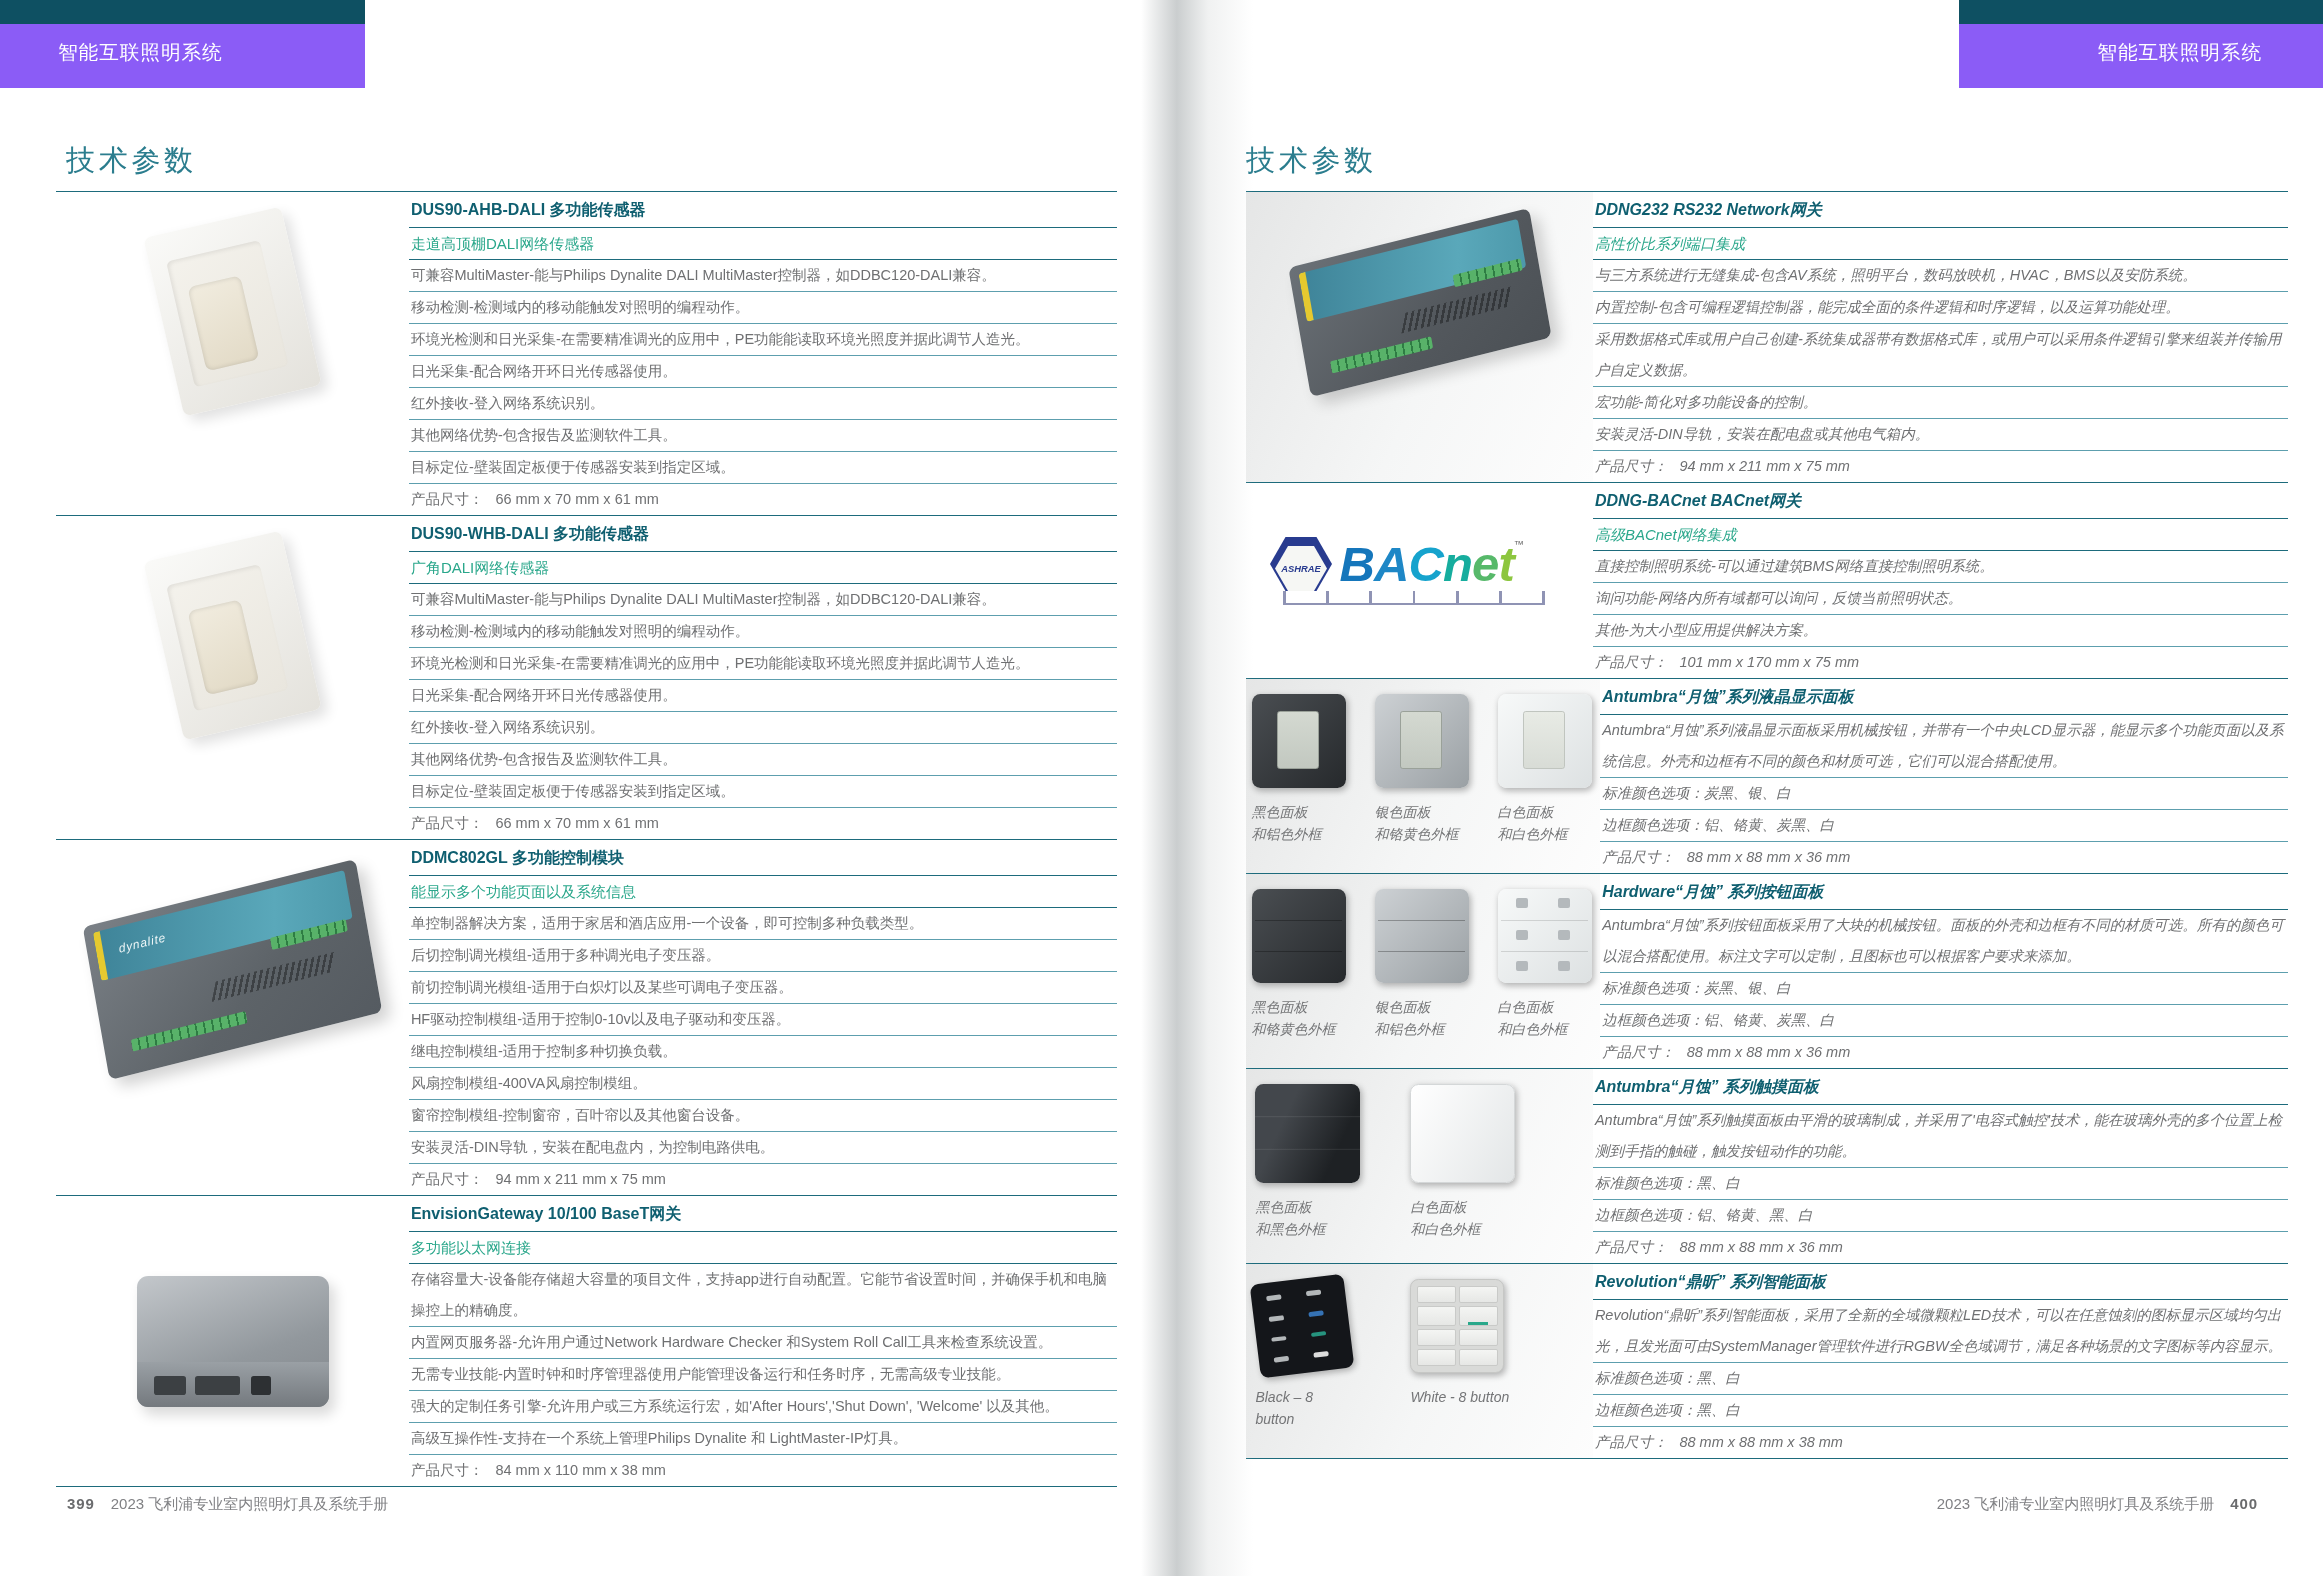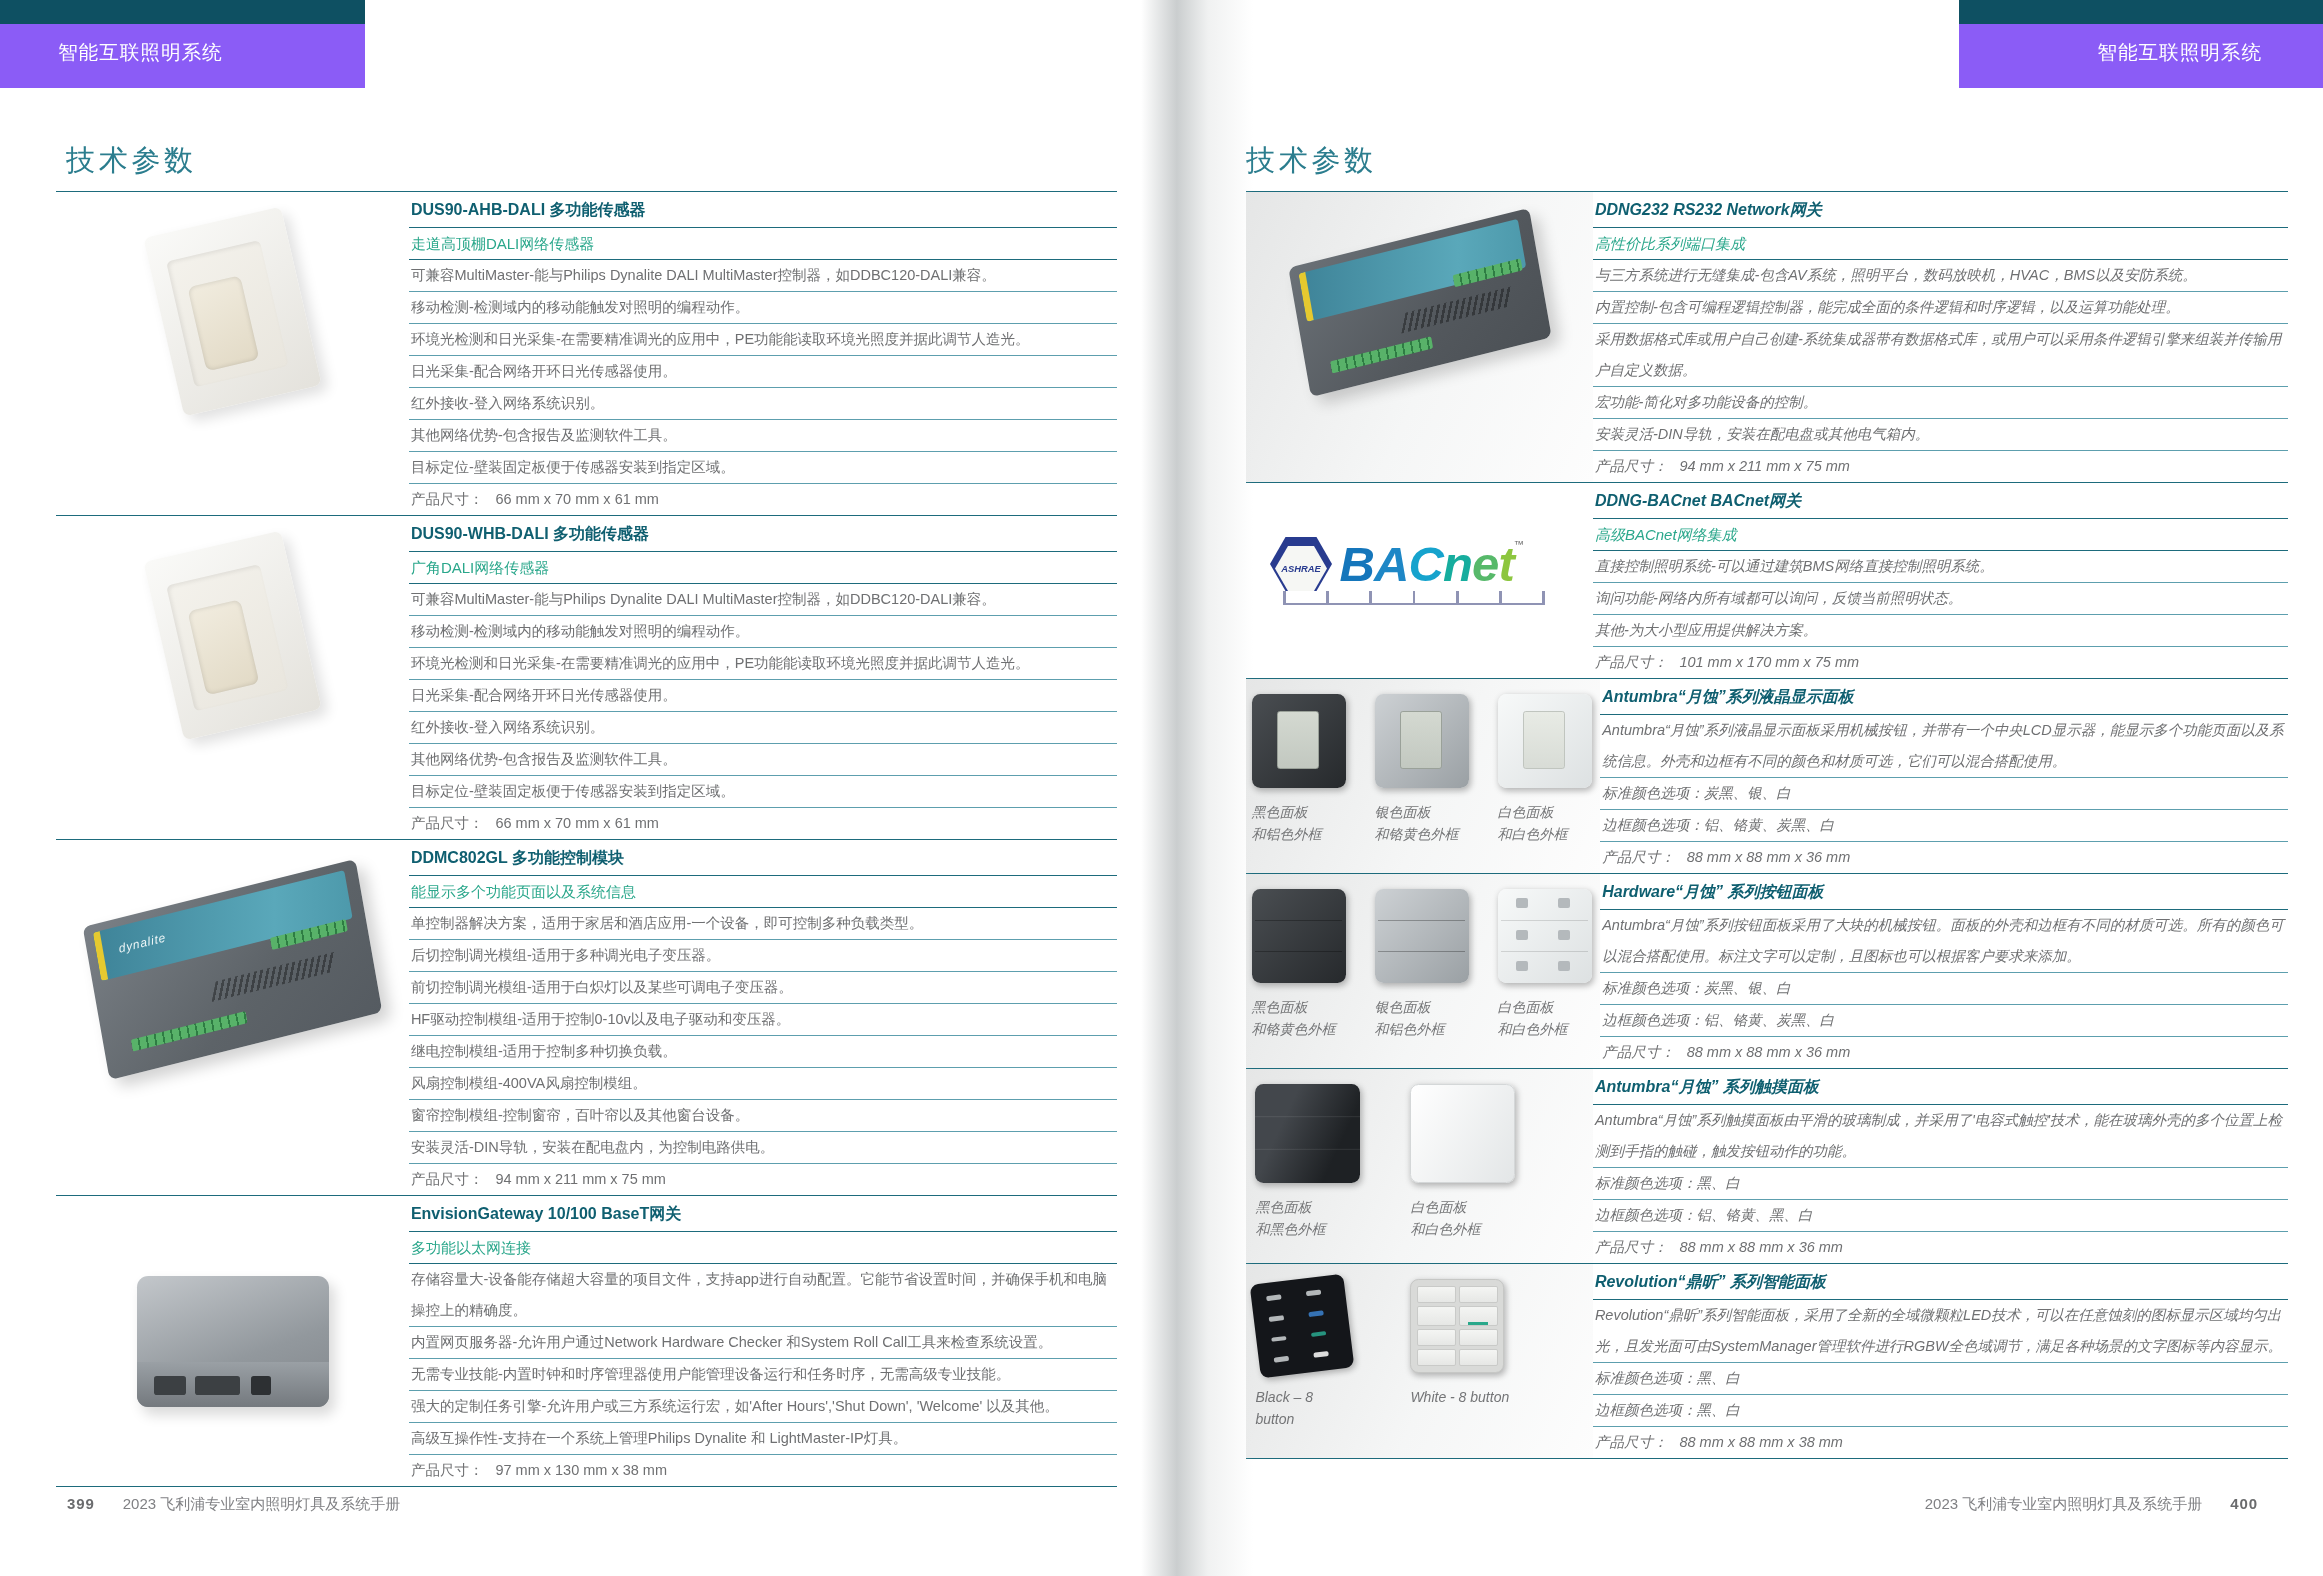--- a/index.html
+++ b/index.html
@@ -35,21 +35,21 @@
   .img-col.shaded { background:linear-gradient(115deg,#e5e6e6 0%,#f5f6f6 55%,#fdfdfd 100%); }
   .tbl-col { flex:1; min-width:0; }
 
   .row { border-bottom:0.9px solid #5d9fae; color:#6f7072; font-size:14.5px; line-height:31px; padding-left:1.9px; }
   .row:last-child { border-bottom:none; }
   .row.title { color:#0f5f70; font-weight:bold; font-size:16px; line-height:35px; border-bottom:1.9px solid #1d6b7c; }
   .row.subtitle { color:#2aa78b; font-size:15px; border-bottom:1.9px solid #1d6b7c; }
   .row.dims .dvalue { margin-left:12px; }
 
   
-  .footer { position:absolute; top:1495px; font-size:15px; color:#808184; display:flex; gap:28px; align-items:baseline; }
+  .footer { position:absolute; top:1495px; font-size:15px; color:#808184; display:flex; gap:16px; align-items:baseline; }
   #pageL .footer { left:67px; } #pageR .footer { right:66px; }
   .page-num { font-weight:bold; color:#6a6b6d; letter-spacing:0.9px; }
 
   
   .art-sensor { position:relative; width:141px; height:183px; margin:28px auto 19px;
     transform:rotate(-13deg); border-radius:7.5px;
     background:linear-gradient(150deg,#fafaf8,#e4e2dc); box-shadow:5.6px 7.5px 13px rgba(0,0,0,.12); }
   .sensor-face { position:absolute; left:17px; top:28px; right:28px; bottom:26px; border-radius:5.6px;
     background:linear-gradient(150deg,#f4f2ec,#e9e6de); box-shadow:inset 1.9px 1.9px 4.7px rgba(0,0,0,.08); }
   .sensor-lens { position:absolute; left:32px; top:58px; width:54px; height:86px; border-radius:7.5px;
@@ -214,21 +214,21 @@
           </div>
         </div>
         <div class="tbl-col">
           <div class="row title">EnvisionGateway 10/100 BaseT网关</div>
           <div class="row subtitle">多功能以太网连接</div>
           <div class="row feature">存储容量大-设备能存储超大容量的项目文件，支持app进行自动配置。它能节省设置时间，并确保手机和电脑操控上的精确度。</div>
           <div class="row feature">内置网页服务器-允许用户通过Network Hardware Checker 和System Roll Call工具来检查系统设置。</div>
           <div class="row feature">无需专业技能-内置时钟和时序管理器使用户能管理设备运行和任务时序，无需高级专业技能。</div>
           <div class="row feature">强大的定制任务引擎-允许用户或三方系统运行宏，如'After Hours','Shut Down', 'Welcome' 以及其他。</div>
           <div class="row feature">高级互操作性-支持在一个系统上管理Philips Dynalite 和 LightMaster-IP灯具。</div>
-          <div class="row dims"><span class="dlabel">产品尺寸：</span><span class="dvalue">97 mm x 130 mm x 38 mm</span></div>
+          <div class="row dims"><span class="dlabel">产品尺寸：</span><span class="dvalue">84 mm x 110 mm x 38 mm</span></div>
         </div>
       </div>
     </div>
   <div class="footer">
     <span class="page-num">399</span>
     <span class="manual-title">2023 飞利浦专业室内照明灯具及系统手册</span>
   </div>
 </div>
 
 <div class="page" id="pageR">

